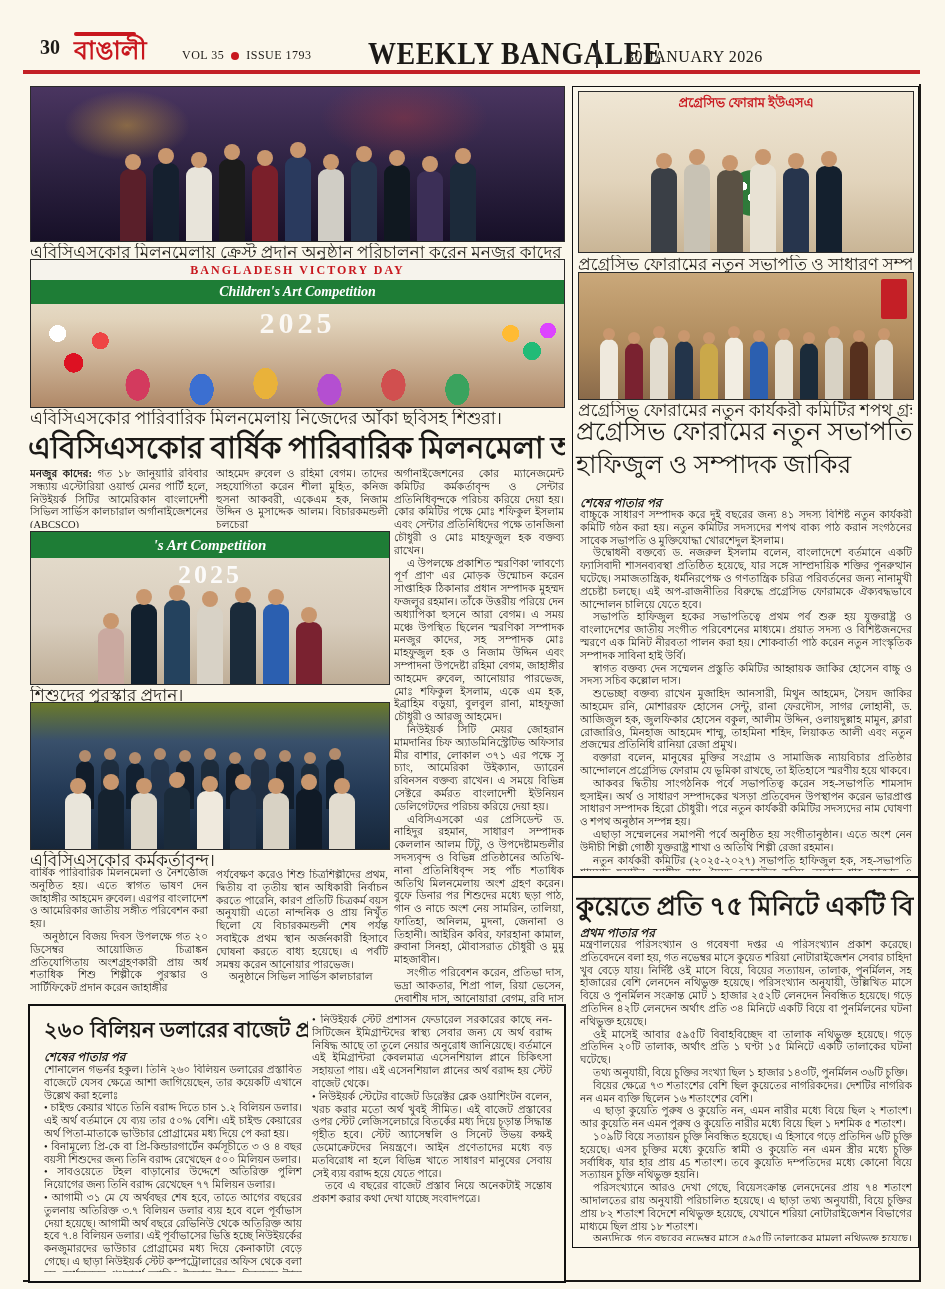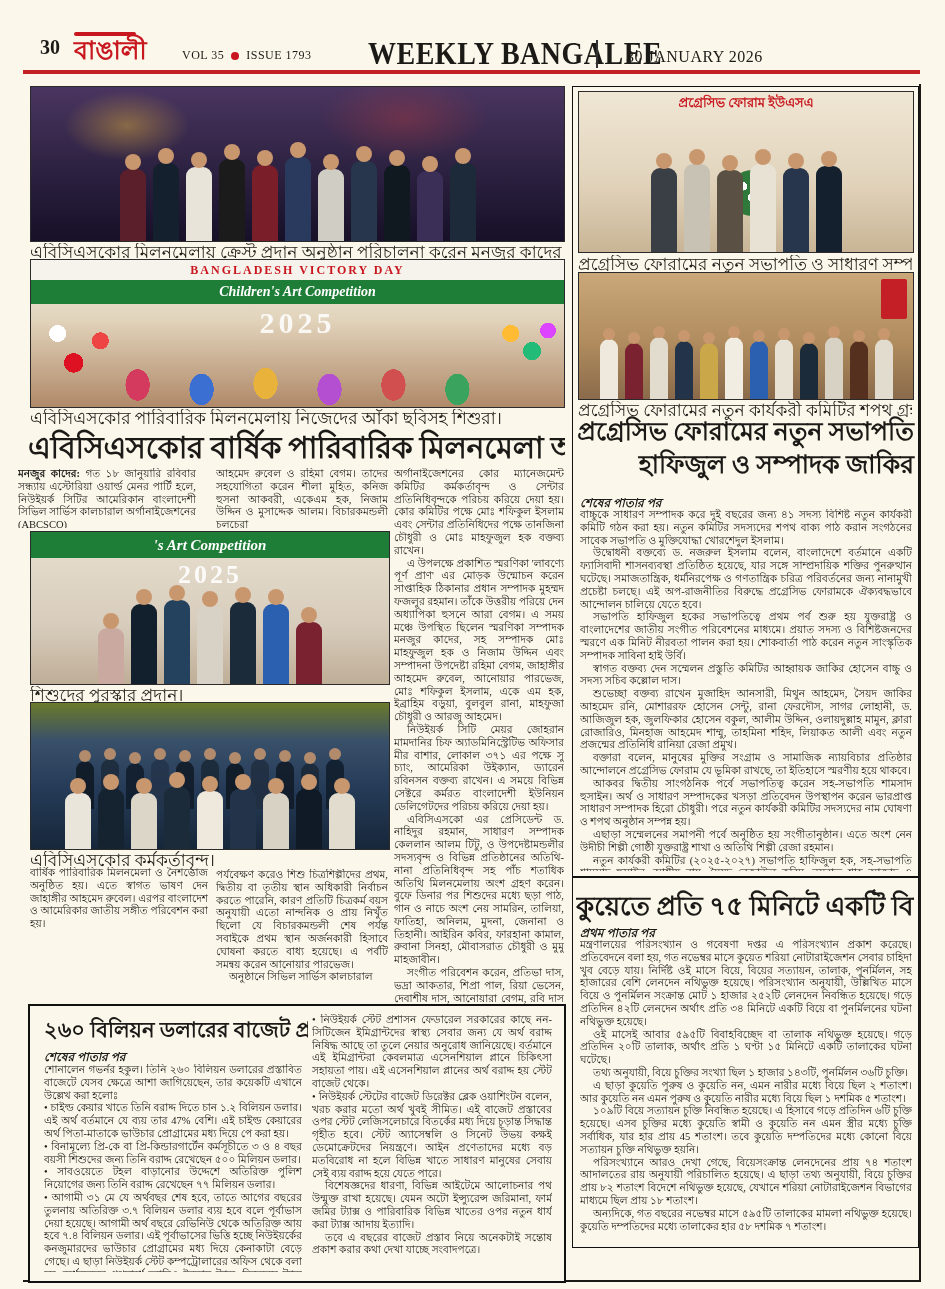--- a/index.html
+++ b/index.html
@@ -22,21 +22,21 @@
   .persons{position:absolute;left:0;right:0;bottom:-2px;display:flex;justify-content:center;align-items:flex-end;gap:7px;}
   .persons i{display:block;width:26px;height:var(--h,72px);background:var(--c,#22304a);border-radius:9px 9px 0 0;position:relative;}
   .persons i::before{content:"";position:absolute;top:-15px;left:50%;transform:translateX(-50%);
         width:16px;height:16px;border-radius:50%;background:#c9976e;}
   .persons.small i{width:18px;}
   .persons.small i::before{width:12px;height:12px;top:-11px;}
   .band{position:absolute;left:0;right:0;text-align:center;}
   .caption{font-size:17px;line-height:1.15;color:#23201b;white-space:nowrap;overflow:hidden;}
   
   .headline-xl{font-size:30px;font-weight:bold;letter-spacing:-.3px;white-space:nowrap;overflow:hidden;}
-  .headline-r{font-size:25px;font-weight:bold;text-align:right;line-height:1.3;}
+  .headline-r{font-size:25px;font-weight:normal;text-align:left;line-height:1.3;}
   .headline-k{font-size:26px;font-weight:bold;text-align:center;white-space:nowrap;overflow:hidden;}
   .headline-b{font-size:21px;font-weight:bold;white-space:nowrap;overflow:hidden;}
   .byline{font-size:12px;font-weight:bold;font-style:italic;}
   .body-txt{font-size:10.5px;line-height:1.22;text-align:justify;overflow:hidden;}
   .body-txt p{margin:0;text-indent:13px;}
   .body-txt p.lead{text-indent:0;}
   .box{border:2px solid #111;background:#fbf7eb;}
   .boxA{border:1.5px solid #111;}
 </style>
 </head>
@@ -95,21 +95,21 @@
                   radial-gradient(20px 26px at 80% 88%,#3aa35e 60%,transparent 61%),
                   linear-gradient(180deg,#efe9da 0%,#e2d4bc 40%,#b08968 100%);">
     <div class="band" style="top:0;height:20px;background:#f6f3ec;color:#c8171e;font-weight:bold;font-size:12px;letter-spacing:2px;line-height:20px;">BANGLADESH VICTORY DAY</div>
     <div class="band" style="top:20px;height:24px;background:#1e7d36;color:#fff;font-style:italic;font-weight:bold;font-size:14px;line-height:24px;">Children's Art Competition</div>
     <div class="band" style="top:46px;font-size:30px;font-weight:bold;color:rgba(255,255,255,.85);letter-spacing:4px;">2025</div>
   </div>
   <div class="abs caption" style="left:30px;top:409px;width:533px;">এবিসিএসকোর পারিবারিক মিলনমেলায় নিজেদের আঁকা ছবিসহ শিশুরা।</div>
 
   <div class="abs headline-xl" style="left:28px;top:424px;width:537px;">এবিসিএসকোর বার্ষিক পারিবারিক মিলনমেলা অনুষ্ঠিত</div>
 
-  <div class="abs body-txt" style="left:18px;top:468px;width:178px;height:60px;">
+  <div class="abs body-txt" style="left:30px;top:468px;width:178px;height:60px;">
     <p class="lead"><b>মনজুর কাদের:</b> <span>গত ১৮ জানুয়ারি রবিবার সন্ধ্যায় এস্টোরিয়া ওয়ার্ল্ড মেনর পার্টি হলে, নিউইয়র্ক সিটির আমেরিকান বাংলাদেশী সিভিল সার্ভিস কালচারাল অর্গানাইজেশনের (ABCSCO)</span></p>
   </div>
   <div class="abs body-txt" style="left:216px;top:468px;width:172px;height:60px;">
     <p class="lead">আহমেদ রুবেল ও রহিমা বেগম। তাদের সহযোগিতা করেন শীলা মুহিত, কনিজ হুসনা আকবরী, একেএম হক, নিজাম উদ্দিন ও মুসাদ্দেক আলম। বিচারকমন্ডলী চুলচেরা</p>
   </div>
 
   <div class="abs photo" style="left:30px;top:531px;width:358px;height:152px;
        background:linear-gradient(180deg,#e7dfcf 0%,#d8cdbd 60%,#bfae97 100%);">
     <div class="band" style="top:0;height:26px;background:#1e7d36;color:#fff;font-style:italic;font-weight:bold;font-size:15px;line-height:26px;">'s Art Competition</div>
     <div class="band" style="top:28px;font-size:26px;font-weight:bold;color:rgba(255,255,255,.9);letter-spacing:3px;">2025</div>
@@ -149,49 +149,49 @@
         <i style="--c:#23344a;--h:62px"></i>
       <i style="--c:#d8d2c4;--h:58px"></i>
         <i style="--c:#101a26;--h:62px"></i>
         <i style="--c:#e2dccf;--h:58px"></i>
     </div>
   </div>
   <div class="abs caption" style="left:30px;top:851px;width:358px;">এবিসিএসকোর কর্মকর্তাবৃন্দ।</div>
 
   <div class="abs body-txt" style="left:30px;top:867px;width:178px;height:136px;">
     <p class="lead">বার্ষিক পারিবারিক মিলনমেলা ও নৈশভোজ অনুষ্ঠিত হয়। এতে স্বাগত ভাষণ দেন জাহাঙ্গীর আহমেদ রুবেল। এরপর বাংলাদেশ ও আমেরিকার জাতীয় সঙ্গীত পরিবেশন করা হয়।</p>
+    <p>অনুষ্ঠানে বিজয় দিবস উপলক্ষে গত ২০ ডিসেম্বর আয়োজিত চিত্রাঙ্কন প্রতিযোগিতায় অংশগ্রহণকারী প্রায় অর্ধ শতাধিক শিশু শিল্পীকে পুরস্কার ও সার্টিফিকেট প্রদান করেন জাহাঙ্গীর</p>
   </div>
   <div class="abs body-txt" style="left:216px;top:869px;width:172px;height:136px;">
     <p class="lead">পর্যবেক্ষণ করেও শিশু চিত্রশিল্পীদের প্রথম, দ্বিতীয় বা তৃতীয় স্থান অধিকারী নির্বাচন করতে পারেনি, কারণ প্রতিটি চিত্রকর্ম বয়স অনুযায়ী এতো নান্দনিক ও প্রায় নিখুঁত ছিলো যে বিচারকমন্ডলী শেষ পর্যন্ত সবাইকে প্রথম স্থান অর্জনকারী হিসাবে ঘোষনা করতে বাধ্য হয়েছে। এ পর্বটি সমন্বয় করেন আনোয়ার পারভেজ।</p>
     <p>অনুষ্ঠানে সিভিল সার্ভিস কালচারাল</p>
   </div>
 
   <div class="abs body-txt" style="left:394px;top:468px;width:170px;height:540px;">
     <p class="lead">অর্গানাইজেশনের কোর ম্যানেজমেন্ট কমিটির কর্মকর্তাবৃন্দ ও সেন্টার প্রতিনিধিবৃন্দকে পরিচয় করিয়ে দেয়া হয়। কোর কমিটির পক্ষে মোঃ শফিকুল ইসলাম এবং সেন্টার প্রতিনিধিদের পক্ষে তানজিনা চৌধুরী ও মোঃ মাহফুজুল হক বক্তব্য রাখেন।</p>
     <p>এ উপলক্ষে প্রকাশিত স্মরণিকা 'লাবণ্যে পূর্ণ প্রাণ' এর মোড়ক উন্মোচন করেন সাপ্তাহিক ঠিকানার প্রধান সম্পাদক মুহম্মদ ফজলুর রহমান। তাঁকে উত্তরীয় পরিয়ে দেন অধ্যাপিকা হুসনে আরা বেগম। এ সময় মঞ্চে উপস্থিত ছিলেন স্মরণিকা সম্পাদক মনজুর কাদের, সহ সম্পাদক মোঃ মাহফুজুল হক ও নিজাম উদ্দিন এবং সম্পাদনা উপদেষ্টা রহিমা বেগম, জাহাঙ্গীর আহমেদ রুবেল, আনোয়ার পারভেজ, মোঃ শফিকুল ইসলাম, একে এম হক, ইব্রাহিম বড়ুয়া, বুলবুল রানা, মাহফুজা চৌধুরী ও আরজু আহমেদ।</p>
     <p>নিউইয়র্ক সিটি মেয়র জোহরান মামদানির চিফ অ্যাডমিনিস্ট্রেটিভ অফিসার মীর বাশার, লোকাল ৩৭১ এর পক্ষে সু চ্যাং, আমেরিকা উইক্যান, ড্যারেন রবিনসন বক্তব্য রাখেন। এ সময়ে বিভিন্ন সেক্টরে কর্মরত বাংলাদেশী ইউনিয়ন ডেলিগেটদের পরিচয় করিয়ে দেয়া হয়।</p>
     <p>এবিসিএসকো এর প্রেসিডেন্ট ড. নাহিদুর রহমান, সাধারণ সম্পাদক কেললান আলম টিটু, ও উপদেষ্টামন্ডলীর সদস্যবৃন্দ ও বিভিন্ন প্রতিষ্ঠানের অতিথি-নানা প্রতিনিধিবৃন্দ সহ পাঁচ শতাধিক অতিথি মিলনমেলায় অংশ গ্রহণ করেন। বুফে ডিনার পর শিশুদের মধ্যে ছড়া পাঠ, গান ও নাচে অংশ নেয় সামরিন, তালিয়া, ফাতিহা, অনিলম, মুদনা, জেনানা ও তিহানী। আইরিন কবির, ফারহানা কামাল, রুবানা সিনহা, মৌবাসরাত চৌধুরী ও মুমু মাহজাবীন।</p>
     <p>সংগীত পরিবেশন করেন, প্রতিভা দাস, ভদ্রা আকতার, শিপ্রা পাল, রিয়া ভেসেন, দেবাশীষ দাস, আনোয়ারা বেগম, রবি দাস ও শাহ মাহবুব।</p>
 
   </div>
 
   <div class="abs box" style="left:28px;top:1004px;width:534px;height:275px;">
     <div class="abs headline-b" style="left:14px;top:8px;width:264px;">২৬০ বিলিয়ন ডলারের বাজেট প্রস্তাব</div>
     <div class="abs byline" style="left:14px;top:42px;">শেষের পাতার পর</div>
     <div class="abs body-txt" style="left:14px;top:58px;width:258px;height:208px;">
       <p class="lead">শোনালেন গভর্নর হকুল। তিনি ২৬০ বিলিয়ন ডলারের প্রস্তাবিত বাজেটে যেসব ক্ষেত্রে আশা জাগিয়েছেন, তার কয়েকটি এখানে উল্লেখ করা হলোঃ</p>
-      <p class="lead">• চাইল্ড কেয়ার খাতে তিনি বরাদ্দ দিতে চান ১.২ বিলিয়ন ডলার। এই অর্থ বর্তমানে যে ব্যয় তার 47% বেশি। এই চাইল্ড কেয়ারের অর্থ পিতা-মাতাকে ভাউচার প্রোগ্রামের মধ্য দিয়ে পে করা হয়।</p>
+      <p class="lead">• চাইল্ড কেয়ার খাতে তিনি বরাদ্দ দিতে চান ১.২ বিলিয়ন ডলার। এই অর্থ বর্তমানে যে ব্যয় তার ৫০% বেশি। এই চাইল্ড কেয়ারের অর্থ পিতা-মাতাকে ভাউচার প্রোগ্রামের মধ্য দিয়ে পে করা হয়।</p>
       <p class="lead">• বিনামূল্যে প্রি-কে বা প্রি-কিন্ডারগার্টেন কর্মসূচীতে ৩ ও ৪ বছর বয়সী শিশুদের জন্য তিনি বরাদ্দ রেখেছেন ৫০০ মিলিয়ন ডলার।</p>
       <p class="lead">• সাবওয়েতে টহল বাড়ানোর উদ্দেশে অতিরিক্ত পুলিশ নিয়োগের জন্য তিনি বরাদ্দ রেখেছেন ৭৭ মিলিয়ন ডলার।</p>
       <p class="lead">• আগামী ৩১ মে যে অর্থবছর শেষ হবে, তাতে আগের বছরের তুলনায় অতিরিক্ত ৩.৭ বিলিয়ন ডলার ব্যয় হবে বলে পূর্বাভাস দেয়া হয়েছে। আগামী অর্থ বছরে রেভিনিউ থেকে অতিরিক্ত আয় হবে ৭.৪ বিলিয়ন ডলার। এই পূর্বাভাসের ভিত্তি হচ্ছে নিউইয়র্কের কনজুমারদের ভাউচার প্রোগ্রামের মধ্য দিয়ে কেনাকাটা বেড়ে গেছে। এ ছাড়া নিউইয়র্ক স্টেট কম্পট্রোলারের অফিস থেকে বলা হয়, অর্ধবছরের প্রথমার্ধে ভ্যারিও ইনকাম ট্যাক্স, বিজনেস ট্যাক্স এবং সেলস ট্যাক্স থেকে আয় বেড়েছে ২.৩ বিলিয়ন ডলার।</p>
     </div>
     <div class="abs body-txt" style="left:282px;top:8px;width:240px;height:258px;">
       <p class="lead">• নিউইয়র্ক স্টেট প্রশাসন ফেডারেল সরকারের কাছে নন-সিটিজেন ইমিগ্রান্টদের স্বাস্থ্য সেবার জন্য যে অর্থ বরাদ্দ নিষিদ্ধ আছে তা তুলে নেয়ার অনুরোধ জানিয়েছে। বর্তমানে এই ইমিগ্রান্টরা কেবলমাত্র এসেনশিয়াল প্লানে চিকিৎসা সহায়তা পায়। এই এসেনশিয়াল প্লানের অর্থ বরাদ্দ হয় স্টেট বাজেট থেকে।</p>
       <p class="lead">• নিউইয়র্ক স্টেটের বাজেট ডিরেক্টর ব্লেক ওয়াশিংটন বলেন, খরচ করার মতো অর্থ খুবই সীমিত। এই বাজেট প্রস্তাবের ওপর স্টেট লেজিসলেচারে বিতর্কের মধ্য দিয়ে চূড়ান্ত সিদ্ধান্ত গৃহীত হবে। স্টেট অ্যাসেম্বলি ও সিনেট উভয় কক্ষই ডেমোক্রেটদের নিয়ন্ত্রণে। আইন প্রণেতাদের মধ্যে বড় মতবিরোধ না হলে বিভিন্ন খাতে সাধারণ মানুষের সেবায় সেই ব্যয় বরাদ্দ হয়ে যেতে পারে।</p>
-      <p>বিশেষজ্ঞদের ধারণা, বিভিন্ন আইটেমে আলোচনার পথ উন্মুক্ত রাখা হয়েছে। যেমন অটো ইন্স্যুরেন্স জরিমানা, ফার্ম জমির ট্যাক্স ও পারিবারিক বিভিন্ন খাতের ওপর নতুন ধার্য করা ট্যাক্স আদায় ইত্যাদি।</p>
       <p>তবে এ বছরের বাজেট প্রস্তাব নিয়ে অনেকটাই সন্তোষ প্রকাশ করার কথা দেখা যাচ্ছে সংবাদপত্রে।</p>
     </div>
   </div>
 
   <div class="abs boxA" style="left:572px;top:86px;width:345px;height:790px;"></div>
 
   <div class="abs photo" style="left:578px;top:91px;width:334px;height:160px;
        background:linear-gradient(180deg,#efe6d4 0%,#e2d4bc 55%,#c9b596 100%);">
     <div class="band" style="top:2px;height:18px;color:#c8171e;font-weight:bold;font-size:13px;line-height:18px;">প্রগ্রেসিভ ফোরাম ইউএসএ</div>
     <div class="abs" style="left:150px;top:78px;width:46px;height:46px;border-radius:50%;
@@ -247,20 +247,21 @@
 
   </div>
 
   <div class="abs boxA" style="left:572px;top:876px;width:345px;height:370px;"></div>
   <div class="abs headline-k" style="left:576px;top:886px;width:338px;">কুয়েতে প্রতি ৭৫ মিনিটে একটি বিয়ে ভাঙছে</div>
   <div class="abs byline" style="left:580px;top:924px;">প্রথম পাতার পর</div>
   <div class="abs body-txt" style="left:580px;top:939px;width:332px;height:302px;">
     <p class="lead">মন্ত্রণালয়ের পরিসংখ্যান ও গবেষণা দপ্তর এ পরিসংখ্যান প্রকাশ করেছে। প্রতিবেদনে বলা হয়, গত নভেম্বর মাসে কুয়েত শরিয়া নোটারাইজেশন সেবার চাহিদা খুব বেড়ে যায়। নির্দিষ্ট ওই মাসে বিয়ে, বিয়ের সত্যায়ন, তালাক, পুনর্মিলন, সহ হাজারের বেশি লেনদেন নথিভুক্ত হয়েছে। পরিসংখ্যান অনুযায়ী, উল্লিখিত মাসে বিয়ে ও পুনর্মিলন সংক্রান্ত মোট ১ হাজার ২৫২টি লেনদেন নিবন্ধিত হয়েছে। গড়ে প্রতিদিন ৪২টি লেনদেন অর্থাৎ প্রতি ৩৪ মিনিটে একটি বিয়ে বা পুনর্মিলনের ঘটনা নথিভুক্ত হয়েছে।</p>
     <p>ওই মাসেই আবার ৫৯৫টি বিবাহবিচ্ছেদ বা তালাক নথিভুক্ত হয়েছে। গড়ে প্রতিদিন ২০টি তালাক, অর্থাৎ প্রতি ১ ঘণ্টা ১৫ মিনিটে একটি তালাকের ঘটনা ঘটেছে।</p>
     <p>তথ্য অনুযায়ী, বিয়ে চুক্তির সংখ্যা ছিল ১ হাজার ১৪৩টি, পুনর্মিলন ৩৬টি চুক্তি।</p>
+    <p>বিয়ের ক্ষেত্রে ৭৩ শতাংশের বেশি ছিল কুয়েতের নাগরিকদের। দেশটির নাগরিক নন এমন ব্যক্তি ছিলেন ১৬ শতাংশের বেশি।</p>
     <p>এ ছাড়া কুয়েতি পুরুষ ও কুয়েতি নন, এমন নারীর মধ্যে বিয়ে ছিল ২ শতাংশ। আর কুয়েতি নন এমন পুরুষ ও কুয়েতি নারীর মধ্যে বিয়ে ছিল ১ দশমিক ৫ শতাংশ।</p>
     <p>১০৯টি বিয়ে সত্যায়ন চুক্তি নিবন্ধিত হয়েছে। এ হিসাবে গড়ে প্রতিদিন ৬টি চুক্তি হয়েছে। এসব চুক্তির মধ্যে কুয়েতি স্বামী ও কুয়েতি নন এমন স্ত্রীর মধ্যে চুক্তি সর্বাধিক, যার হার প্রায় 45 শতাংশ। তবে কুয়েতি দম্পতিদের মধ্যে কোনো বিয়ে সত্যায়ন চুক্তি নথিভুক্ত হয়নি।</p>
     <p>পরিসংখ্যানে আরও দেখা গেছে, বিয়েসংক্রান্ত লেনদেনের প্রায় ৭৪ শতাংশ আদালতের রায় অনুযায়ী পরিচালিত হয়েছে। এ ছাড়া তথ্য অনুযায়ী, বিয়ে চুক্তির প্রায় ৮২ শতাংশ বিদেশে নথিভুক্ত হয়েছে, যেখানে শরিয়া নোটারাইজেশন বিভাগের মাধ্যমে ছিল প্রায় ১৮ শতাংশ।</p>
     <p>অন্যদিকে, গত বছরের নভেম্বর মাসে ৫৯৫টি তালাকের মামলা নথিভুক্ত হয়েছে। কুয়েতি দম্পতিদের মধ্যে তালাকের হার ৫৮ দশমিক ৭ শতাংশ।</p>
 
   </div>
 
 </div>
 
 </body></html>

